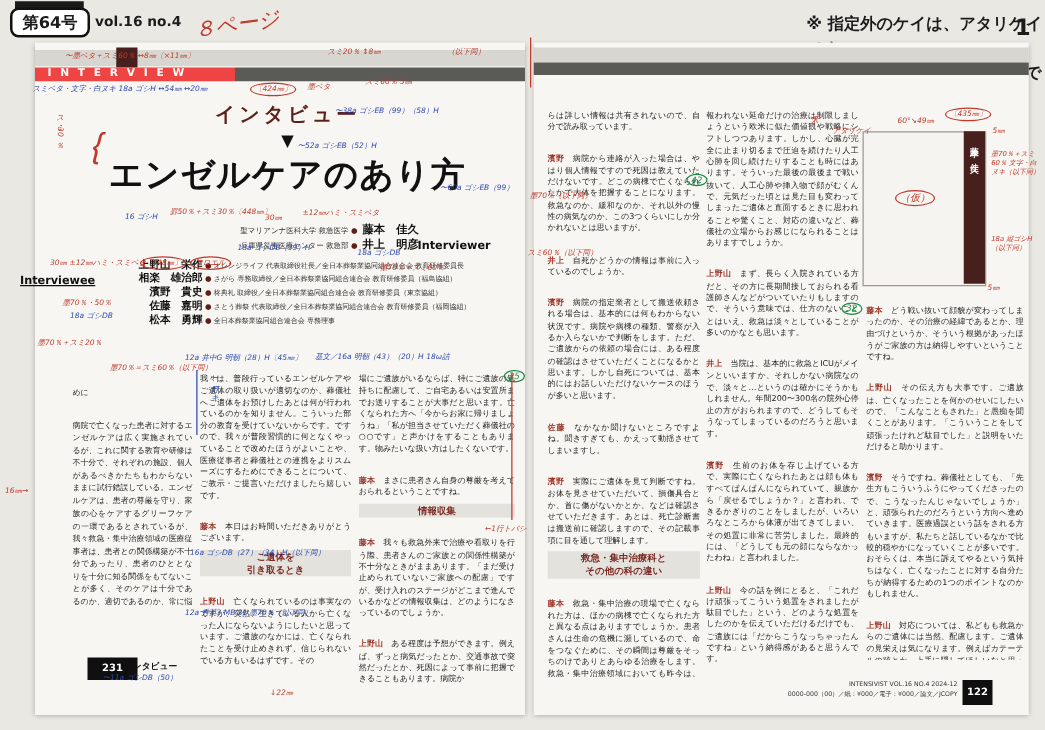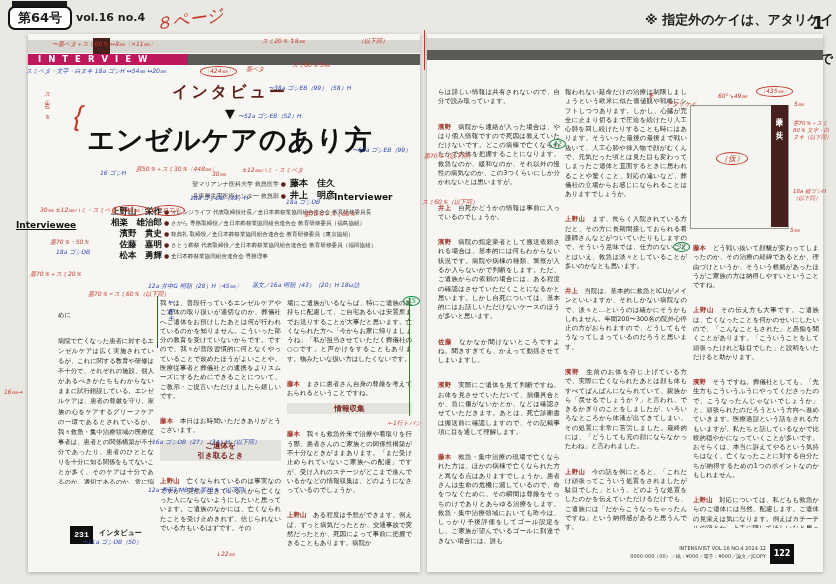--- a/index.html
+++ b/index.html
@@ -13,21 +13,21 @@
   .issue-box{position:absolute;left:8px;top:6px;border:2px solid #111;border-radius:7px;
              padding:1px 8px;font-size:13px;font-weight:bold;background:#fff;}
   .vol{position:absolute;left:76px;top:11px;font-size:11px;font-weight:bold;}
   .proof-notes{position:absolute;left:645px;top:10px;font-size:13px;font-weight:bold;line-height:1.5;}
   .sheet-num{position:absolute;left:812px;top:12px;font-size:18px;font-weight:bold;}
   .corner-tick{position:absolute;left:12px;top:1px;width:55px;height:7px;background:#1a1a1a;}
 
   
   .strip{position:absolute;background:#d8d6d0;}
   .bar-dark{position:absolute;background:#5a5a57;}
-  .bar-black{position:absolute;background:#be185d;color:#fff;font-size:8.5px;letter-spacing:7px;
+  .bar-black{position:absolute;background:#ef4444;color:#fff;font-size:8.5px;letter-spacing:7px;
              font-weight:bold;padding-left:10px;line-height:11px;}
   .maroon-sq{position:absolute;background:#47201d;}
 
   
   .kicker{position:absolute;left:90px;top:82px;width:280px;text-align:center;
           font-size:16px;font-weight:bold;letter-spacing:3px;color:#5d1f18;}
   .tri{position:absolute;left:90px;top:106px;width:280px;text-align:center;font-size:13px;color:#111;}
   .main-title{position:absolute;left:60px;top:122px;width:340px;text-align:center;
               font-size:27px;font-weight:900;letter-spacing:1px;color:#111;}
 
@@ -149,20 +149,22 @@
       <p class="blk"><span class="spk">上野山　</span>ある程度は予想ができます。例えば、ずっと病気だったとか、交通事故で突然だったとか、死因によって事前に把握できることもあります。病院か</p>
     </div>
 
   <div class="col" style="left:438px;top:72px;width:122px;height:472px;">
       <p class="blk">らは詳しい情報は共有されないので、自分で読み取っています。</p>
       <p class="blk"><span class="spk">濱野　</span>病院から連絡が入った場合は、やはり個人情報ですので死因は教えていただけないです。どこの病棟で亡くなられたかで大体を把握することになります。救急なのか、緩和なのか、それ以外の慢性の病気なのか、この3つくらいにしか分かれないとは思いますが。</p>
       <p class="blk"><span class="spk">井上　</span>自死かどうかの情報は事前に入っているのでしょうか。</p>
       <p class="blk"><span class="spk">濱野　</span>病院の指定業者として搬送依頼される場合は、基本的には何もわからない状況です。病院や病棟の種類、警察が入るか入らないかで判断をします。ただ、ご遺族からの依頼の場合には、ある程度の確認はさせていただくことになるかと思います。しかし自死については、基本的にはお話しいただけないケースのほうが多いと思います。</p>
       <p class="blk"><span class="spk">佐藤　</span>なかなか聞けないところですよね。聞きすぎても、かえって動揺させてしまいますし。</p>
       <p class="blk"><span class="spk">濱野　</span>実際にご遺体を見て判断ですね。お体を見させていただいて、損傷具合とか、首に傷がないかとか、などは確認させていただきます。あとは、死亡診断書は搬送前に確認しますので、その記載事項に目を通して理解します。</p>
+      <div class="colhead">救急・集中治療科と
+その他の科の違い</div>
       <p class="blk"><span class="spk">藤本　</span>救急・集中治療の現場で亡くなられた方は、ほかの病棟で亡くなられた方と異なる点はありますでしょうか。患者さんは生命の危機に瀕しているので、命をつなぐために、その瞬間は尊厳をそっちのけでありとあらゆる治療をします。救急・集中治療領域においても昨今は、しっかり予後評価をしてゴール設定をし、ご家族が望んでいるゴールに到達できない場合には、誰も</p>
     </div>
   <div class="col" style="left:565px;top:72px;width:122px;height:460px;">
       <p class="blk">報われない延命だけの治療は制限しましょうという欧米に似た価値観や戦略にシフトしつつあります。しかし、心臓が完全に止まり切るまで圧迫を続けたり人工心肺を回し続けたりすることも時にはあります。そういった最後の最後まで戦い抜いて、人工心肺や挿入物で顔がむくんで、元気だった頃とは見た目も変わってしまったご遺体と直面するときに思われることや驚くこと、対応の違いなど、葬儀社の立場からお感じになられることはありますでしょうか。</p>
       <p class="blk"><span class="spk">上野山　</span>まず、長らく入院されている方だと、その方に長期間接しておられる看護師さんなどがついていたりもしますので、そういう意味では、仕方のないこととはいえ、救急は淡々としていることが多いのかなとも思います。</p>
       <p class="blk"><span class="spk">井上　</span>当院は、基本的に救急とICUがメインといいますか、それしかない病院なので、淡々と…というのは確かにそうかもしれません。年間200〜300名の院外心停止の方がおられますので、どうしてもそうなってしまっているのだろうと思います。</p>
       <p class="blk"><span class="spk">濱野　</span>生前のお体を存じ上げている方で、実際に亡くなられたあとは顔も体もすべてぱんぱんになられていて、親族から「戻せるでしょうか？」と言われ、できるかぎりのことをしましたが、いろいろなところから体液が出てきてしまい、その処置に非常に苦労しました。最終的には、「どうしても元の顔にならなかったわね」と言われました。</p>
       <p class="blk"><span class="spk">上野山　</span>今の話を例にとると、「これだけ頑張ってこういう処置をされましたが駄目でした」という、どのような処置をしたのかを伝えていただけるだけでも、ご遺族には「だからこうなっちゃったんですね」という納得感があると思うんです。</p>
     </div>
   <div class="col" style="left:693px;top:228px;width:126px;height:300px;">
@@ -170,21 +172,21 @@
       <p class="blk"><span class="spk">上野山　</span>その伝え方も大事です。ご遺族は、亡くなったことを何かのせいにしたいので、「こんなこともされた」と愚痴を聞くことがあります。「こういうことをして頑張ったけれど駄目でした」と説明をいただけると助かります。</p>
       <p class="blk"><span class="spk">濱野　</span>そうですね。葬儀社としても、「先生方もこういうふうにやってくださったので、こうなったんじゃないでしょうか」と、頑張られたのだろうという方向へ進めていきます。医療過誤という話をされる方もいますが、私たちと話しているなかで比較的穏やかになっていくことが多いです。おそらくは、本当に訴えてやるという気持ちはなく、亡くなったことに対する自分たちが納得するための1つのポイントなのかもしれません。</p>
       <p class="blk"><span class="spk">上野山　</span>対応については、私どもも救急からのご遺体には当然、配慮します。ご遺体の見栄えは気になります。例えばカテーテルの跡とか、上手に隠してほしいなと思ったりすることもあります。</p>
       <p class="blk"><span class="spk">佐藤　</span>頸部切開で包帯がぐるぐる巻かれていることもありますね。できれば自然に近いかたちにしてほしいとも思い</p>
     </div>
 
   <div class="photo-box"></div>
   <div class="photo-bar"></div>
   <div class="photo-cap">藤本　佳久</div>
 
-  <div class="pnum-box" style="left:70px;top:526px;width:23px;height:18px;font-family:Liberation Mono, monospace;">231</div>
+  <div class="pnum-box" style="left:70px;top:526px;width:40px;height:18px;">231</div>
   <div class="sect" style="left:99px;top:528px;">インタビュー</div>
   <div class="foot-right">
     <div>INTENSIVIST VOL.16 NO.4 2024-12</div>
     <div>0000-000（00）／紙：¥000／電子：¥000／論文／JCOPY</div>
   </div>
   <div class="pnum-box" style="left:770px;top:544px;width:24px;height:20px;line-height:20px;">122</div>
 
   <div id="anno-layer">
       <div class="anno" style="left: 155px; top: 8px; font-size: 17px; color: rgb(192, 57, 43); transform: rotate(-8deg);">８ページ</div>
       <div class="anno" style="left: 52px; top: 40px; font-size: 6px; color: rgb(192, 57, 43);">〜墨ベタ＋スミ60％ ↔8㎜〔×11㎜〕</div>

